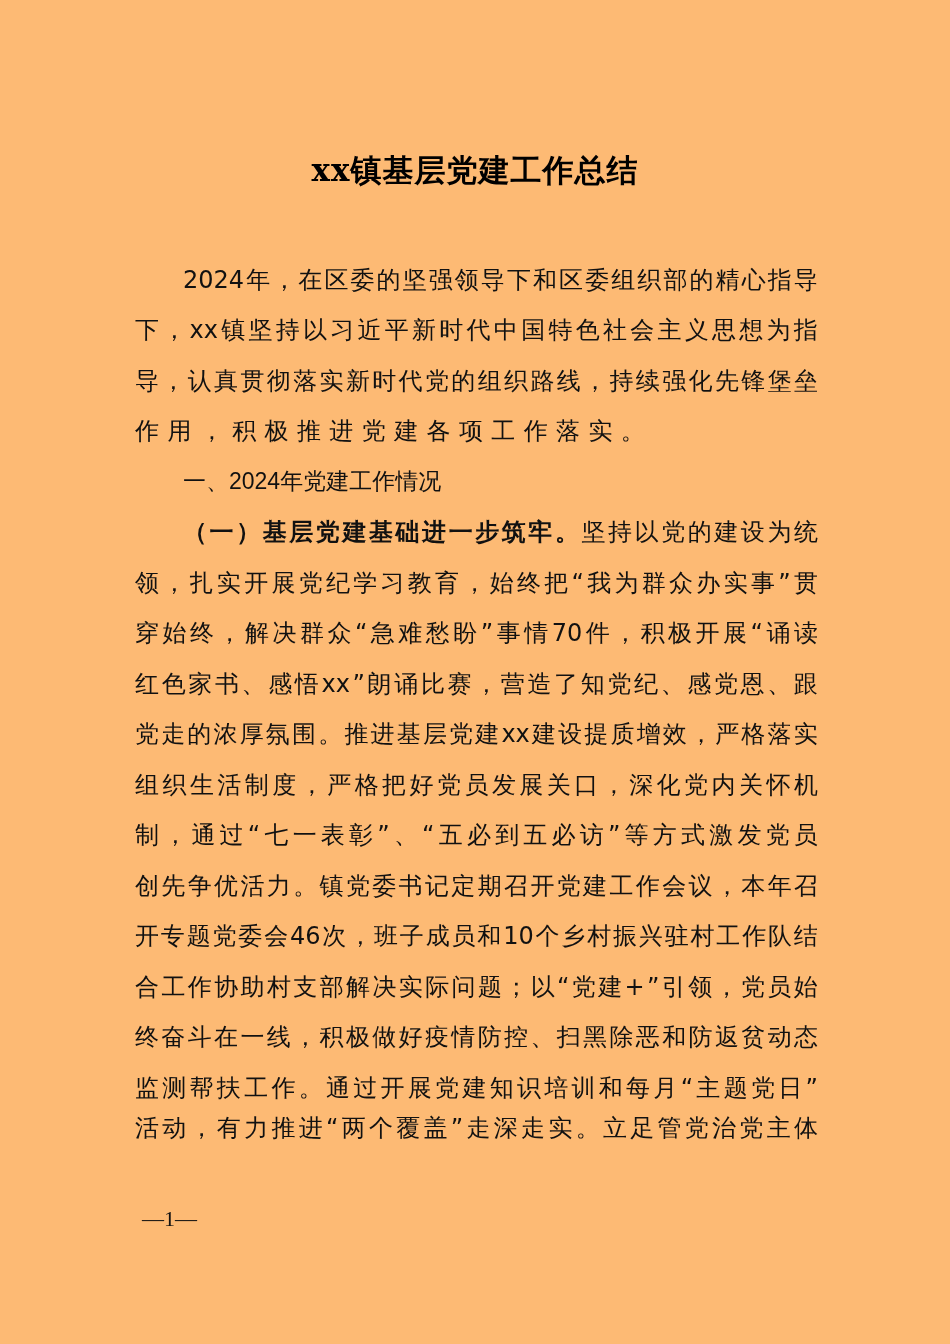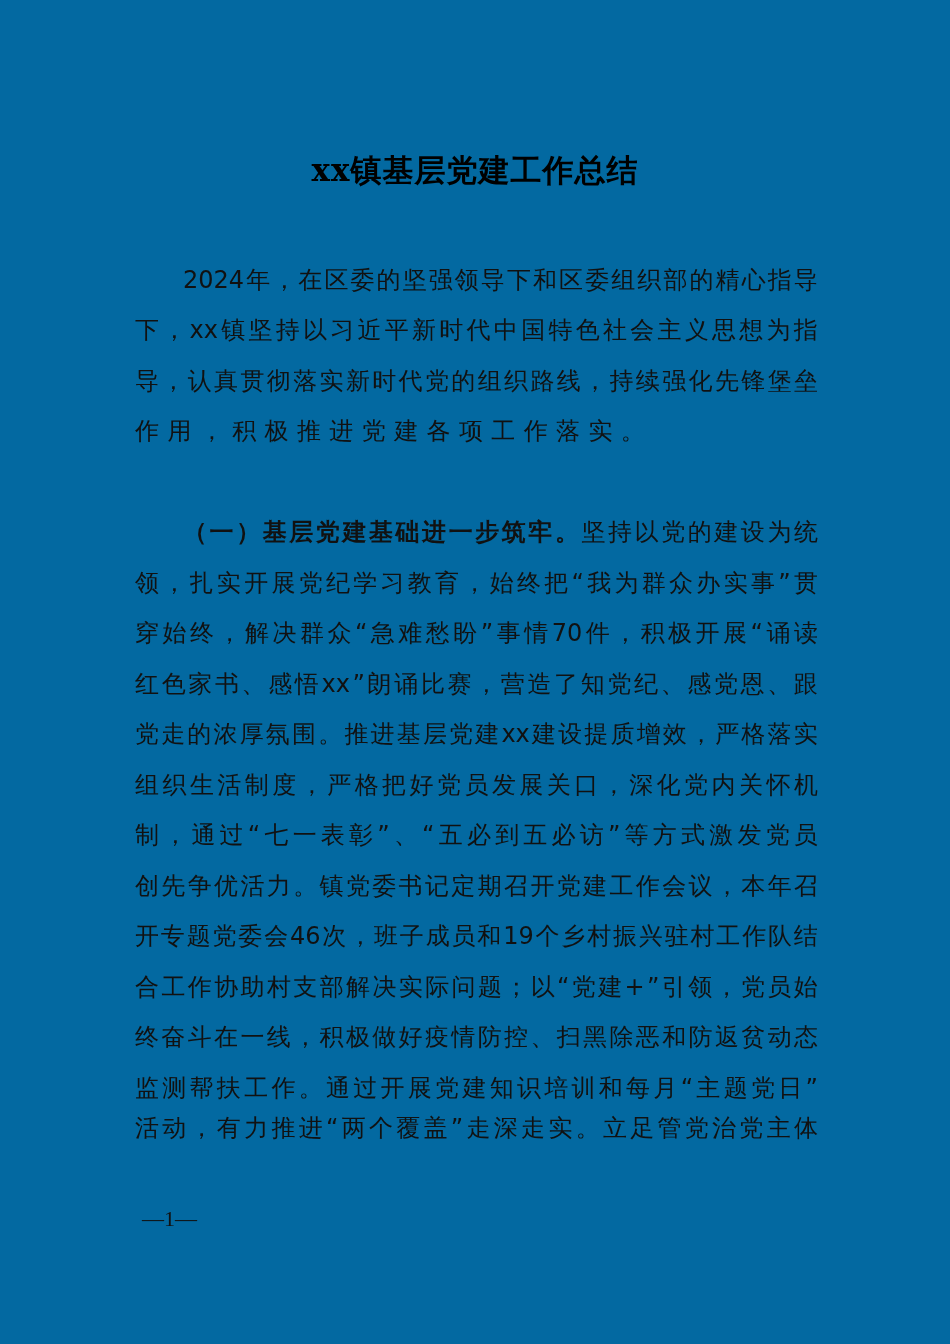--- a/index.html
+++ b/index.html
@@ -1,17 +1,17 @@
 <!DOCTYPE html>
 <html><head>
 <meta charset="utf-8">
 <style>
   html, body { margin: 0; padding: 0; background: #ffffff; }
   body { width: 950px; height: 1344px; position: relative; overflow: hidden; color: #111111; }
-  .page { position: absolute; left: 0; top: 0; width: 950px; height: 1344px; background: #0369a1; }
+  .page { position: absolute; left: 0; top: 0; width: 950px; height: 1344px; background: #fdba74; }
   .title {
     position: absolute; left: 0; width: 950px; top: 150px;
     text-align: center;
     font-family: "DejaVu Serif", "Liberation Serif", serif;
     font-weight: bold; font-size: 31px; letter-spacing: 1px; color: #000;
   }
   .line {
     position: absolute; left: 135px; width: 683px; height: 36px;
     font-family: "DejaVu Sans", "Liberation Sans", sans-serif;
     font-size: 24px; line-height: 36px; color: #111;
@@ -132,20 +132,21 @@
       <span class="ch">建</span>
       <span class="ch">各</span>
       <span class="ch">项</span>
       <span class="ch">工</span>
       <span class="ch">作</span>
       <span class="ch">落</span>
       <span class="ch">实</span>
       <span class="ch">。</span>
     </div>
 
+  <div class="heading">一、2024年党建工作情况</div>
 
   <div class="line indent" style="top:514px">
       <span class="ch bold">（</span>
       <span class="ch bold">一</span>
       <span class="ch bold">）</span>
       <span class="ch bold">基</span>
       <span class="ch bold">层</span>
       <span class="ch bold">党</span>
       <span class="ch bold">建</span>
       <span class="ch bold">基</span>
@@ -370,21 +371,21 @@
       <span class="ch">委</span>
       <span class="ch">会</span>
       <span class="ch">46</span>
       <span class="ch">次</span>
       <span class="ch">，</span>
       <span class="ch">班</span>
       <span class="ch">子</span>
       <span class="ch">成</span>
       <span class="ch">员</span>
       <span class="ch">和</span>
-      <span class="ch">19</span>
+      <span class="ch">10</span>
       <span class="ch">个</span>
       <span class="ch">乡</span>
       <span class="ch">村</span>
       <span class="ch">振</span>
       <span class="ch">兴</span>
       <span class="ch">驻</span>
       <span class="ch">村</span>
       <span class="ch">工</span>
       <span class="ch">作</span>
       <span class="ch">队</span>

